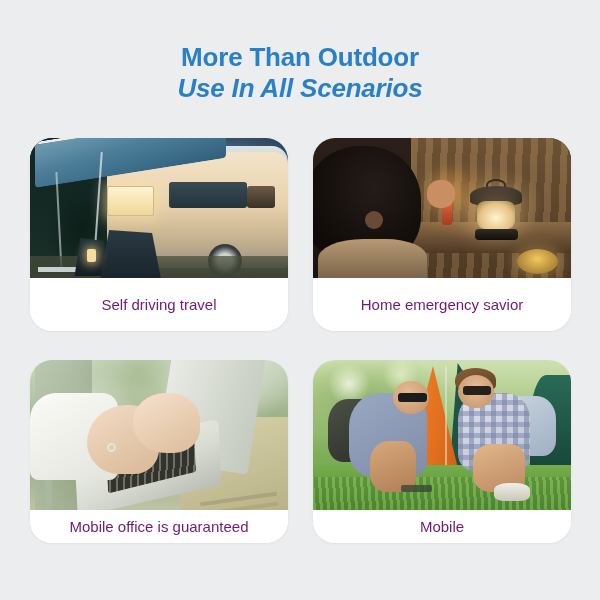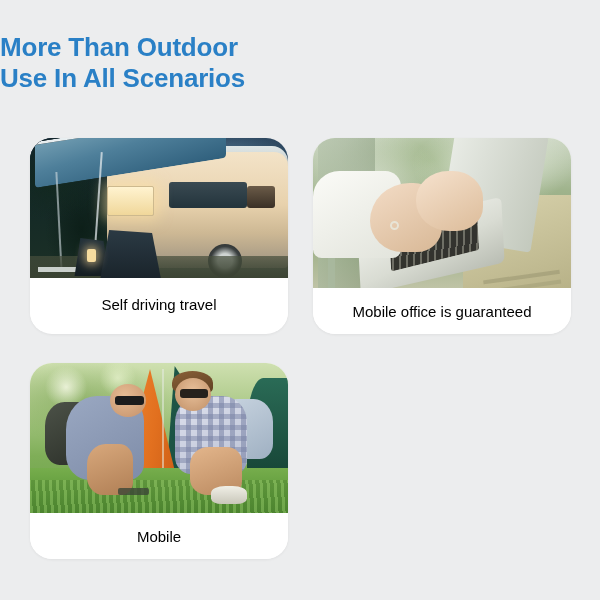--- a/index.html
+++ b/index.html
@@ -5,29 +5,29 @@
   * { margin:0; padding:0; box-sizing:border-box; }
   html, body {
     width:600px; height:600px;
     background:#ecedee;
     font-family:"Liberation Sans", sans-serif;
     overflow:hidden;
   }
   .page { position:relative; width:600px; height:600px; background:#ecedee; }
 
   
-  .header { padding-top:32px; text-align:left; }
+  .header { padding-top:42px; text-align:center; }
   .title {
     color:#2a80c6;
     font-size:26px;
     font-weight:bold;
     line-height:1.18;
     letter-spacing:-0.2px;
   }
-  .title .line2 { display:block; }
+  .title .line2 { display:block;font-style:italic; }
   .subtitle {
     margin-top:12px;
     color:#3c3c3c;
     font-size:14px;
     font-weight:400;
   }
 
   
   .grid {
     position:absolute;
@@ -51,26 +51,26 @@
     position:relative;
     width:100%;
     height:140px;
     overflow:hidden;
   }
   .label {
     height:53px;
     display:flex;
     align-items:center;
     justify-content:center;
-    color:#000000;
+    color:#701a75;
     font-size:15px;
     background:#fff;
   }
   .card.tall .photo { height:150px; }
-  .card.tall .label { height:46px; }
+  .card.tall .label { height:33px; }
 
   
   .p1 { background:linear-gradient(180deg,#14293f 0%,#1d3a50 22%,#2c4a5c 40%,#4a5b55 70%,#5c6656 100%); }
   .p1 .sky { position:absolute; inset:0; background:
       radial-gradient(ellipse 60% 40% at 78% 8%, rgba(120,160,190,.45), transparent 70%),
       radial-gradient(ellipse 40% 50% at 12% 20%, rgba(10,24,36,.9), transparent 75%); }
   .p1 .trees { position:absolute; left:0; top:0; width:40%; height:100%;
       background:
         radial-gradient(ellipse 70% 40% at 20% 30%, rgba(18,40,30,.95), transparent 70%),
         radial-gradient(ellipse 50% 60% at 50% 65%, rgba(12,30,24,.95), transparent 70%),
@@ -264,20 +264,41 @@
         <div class="wheel"></div>
         <div class="ground"></div>
         <div class="table"></div>
         <div class="chair2"></div>
         <div class="chair"></div>
         <div class="lantern"></div>
       </div>
       <div class="label">Self driving travel</div>
     </div>
 
+    <div class="card">
+      <div class="photo p2">
+        <div class="wood"></div>
+        <div class="ledge"></div>
+        <div class="glow"></div>
+        <div class="lantern">
+          <div class="handle"></div>
+          <div class="top"></div>
+          <div class="glass"></div>
+          <div class="base"></div>
+        </div>
+        <div class="bowl"></div>
+        <div class="candle"></div>
+        <div class="flame"></div>
+        <div class="hand"></div>
+        <div class="head"></div>
+        <div class="ear"></div>
+        <div class="shoulder"></div>
+      </div>
+      <div class="label">Home emergency savior</div>
+    </div>
 
     <div class="card tall">
       <div class="photo p3">
         <div class="bg"></div>
         <div class="chair"></div>
         <div class="chairbar"></div>
         <div class="pants"></div>
         <div class="pantsfold"></div>
         <div class="lid"></div>
         <div class="base"></div>

